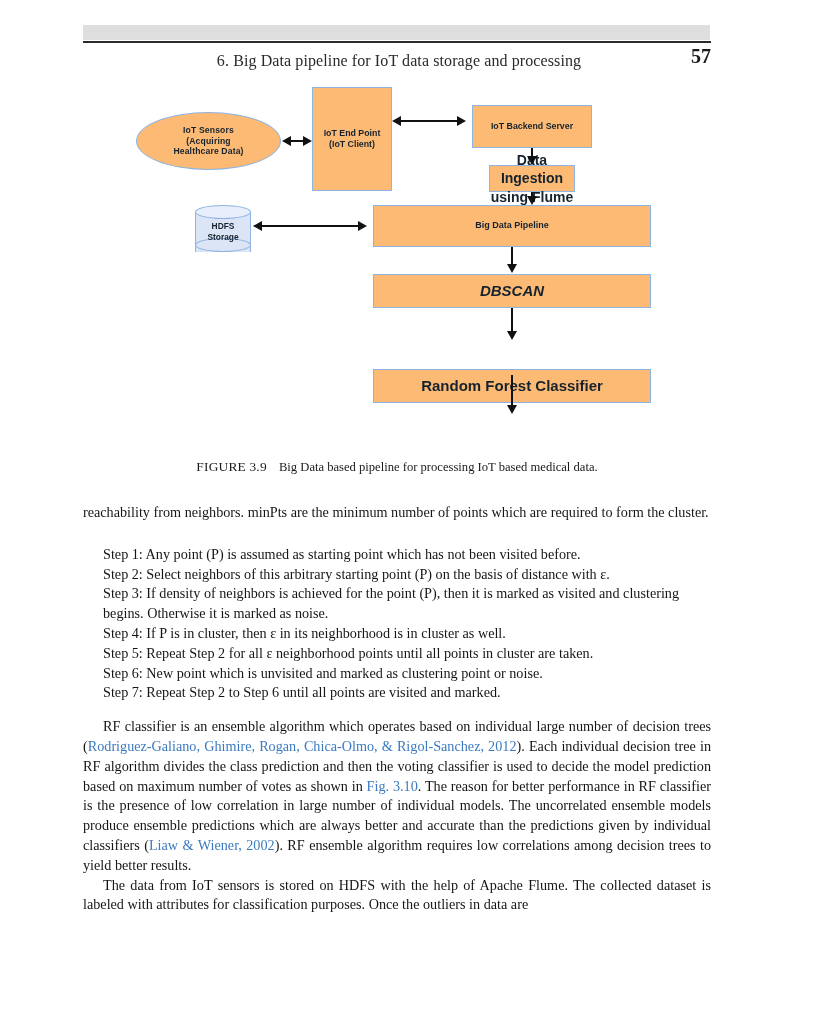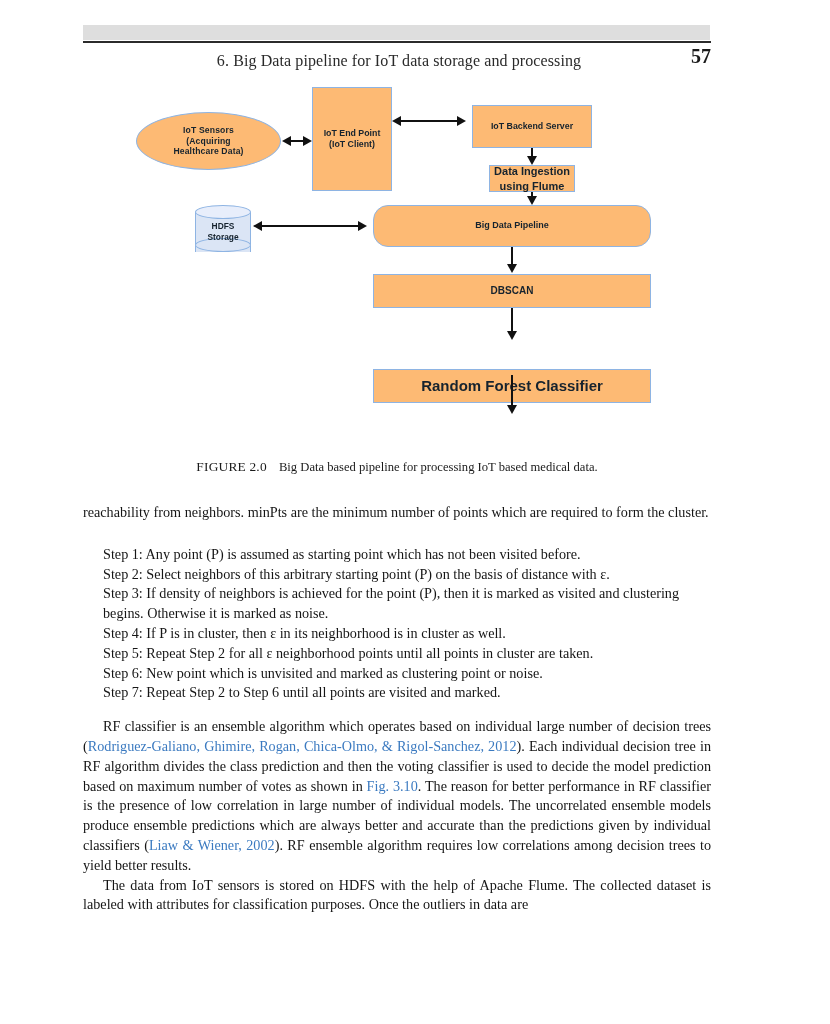--- a/index.html
+++ b/index.html
@@ -114,40 +114,40 @@
     height: 43px;
     font-size: 8.8px;
   }
 
   
   #node-ingest {
     left: 406px;
     top: 85px;
     width: 86px;
     height: 27px;
-    font-size: 11px;
+    font-size: 14px;
     line-height: 1.3;
   }
 
   
   #node-pipeline {
     left: 290px;
     top: 125px;
     width: 278px;
     height: 42px;
     font-size: 9px;
-    border-radius: 15px;
   }
   
   #node-dbscan {
     left: 290px;
     top: 194px;
     width: 278px;
     height: 34px;
-    font-size: 10px;
+    font-size: 15px;
+    font-style: italic;
   }
   
   #node-rf {
     left: 290px;
     top: 261px;
     width: 278px;
     height: 34px;
     font-size: 15px;
     margin-top: 28px;
   }
@@ -372,21 +372,21 @@
   <div class="conn arrow-d" style="left:423.5px; top:184px;"></div>
 
   <div class="conn vline" style="left:428px; top:228px; height:25px;"></div>
   <div class="conn arrow-d" style="left:423.5px; top:251px;"></div>
 
   <div class="conn vline" style="left:428px; top:295px; height:32px;"></div>
   <div class="conn arrow-d" style="left:423.5px; top:325px;"></div>
 </div>
 
 <div id="figure-caption">
-  <span class="fig-label">FIGURE 2.0</span>
+  <span class="fig-label">FIGURE 3.9</span>
   <span class="fig-text">Big Data based pipeline for processing IoT based medical data.</span>
 </div>
 
 <div id="body-text">
 
   <p class="para">reachability from neighbors. minPts are the minimum number of points which are required to form the cluster.</p>
 
   <div class="steps">
     <p class="step">Step 1: Any point (P) is assumed as starting point which has not been visited before.</p>
     <p class="step">Step 2: Select neighbors of this arbitrary starting point (P) on the basis of distance with ε.</p>

